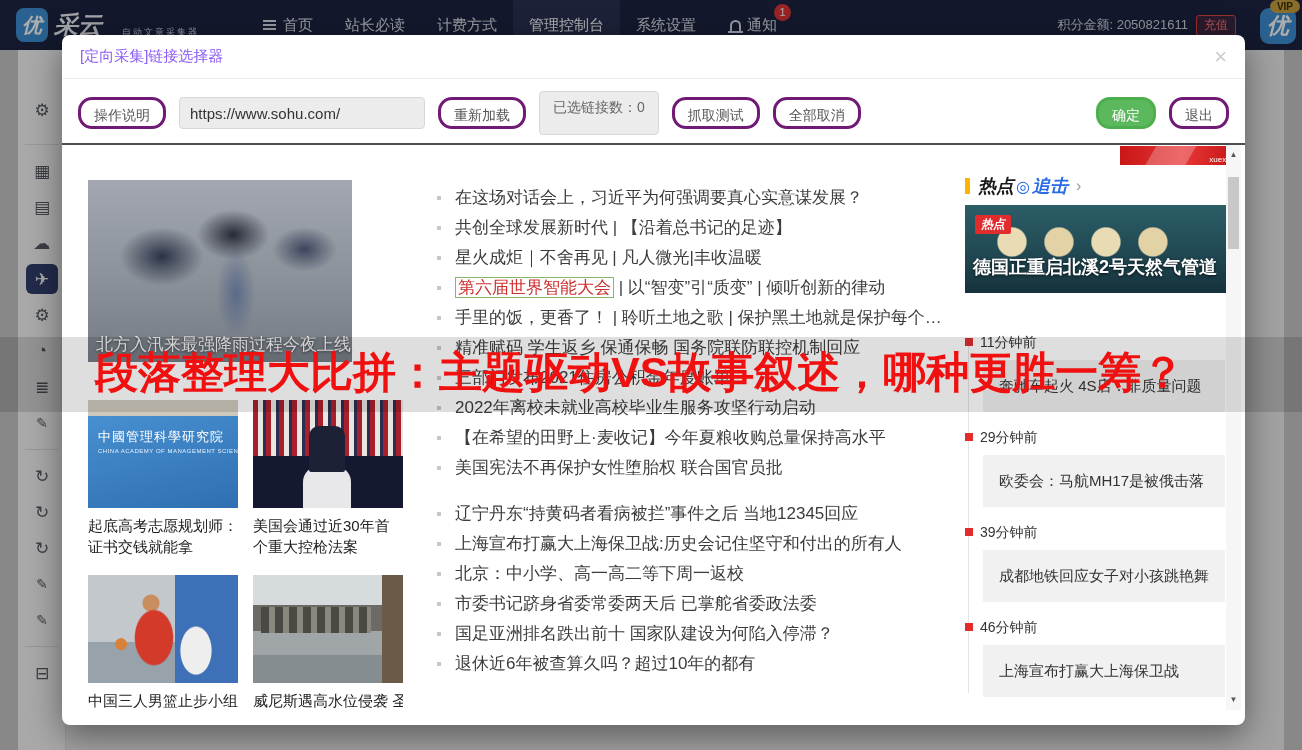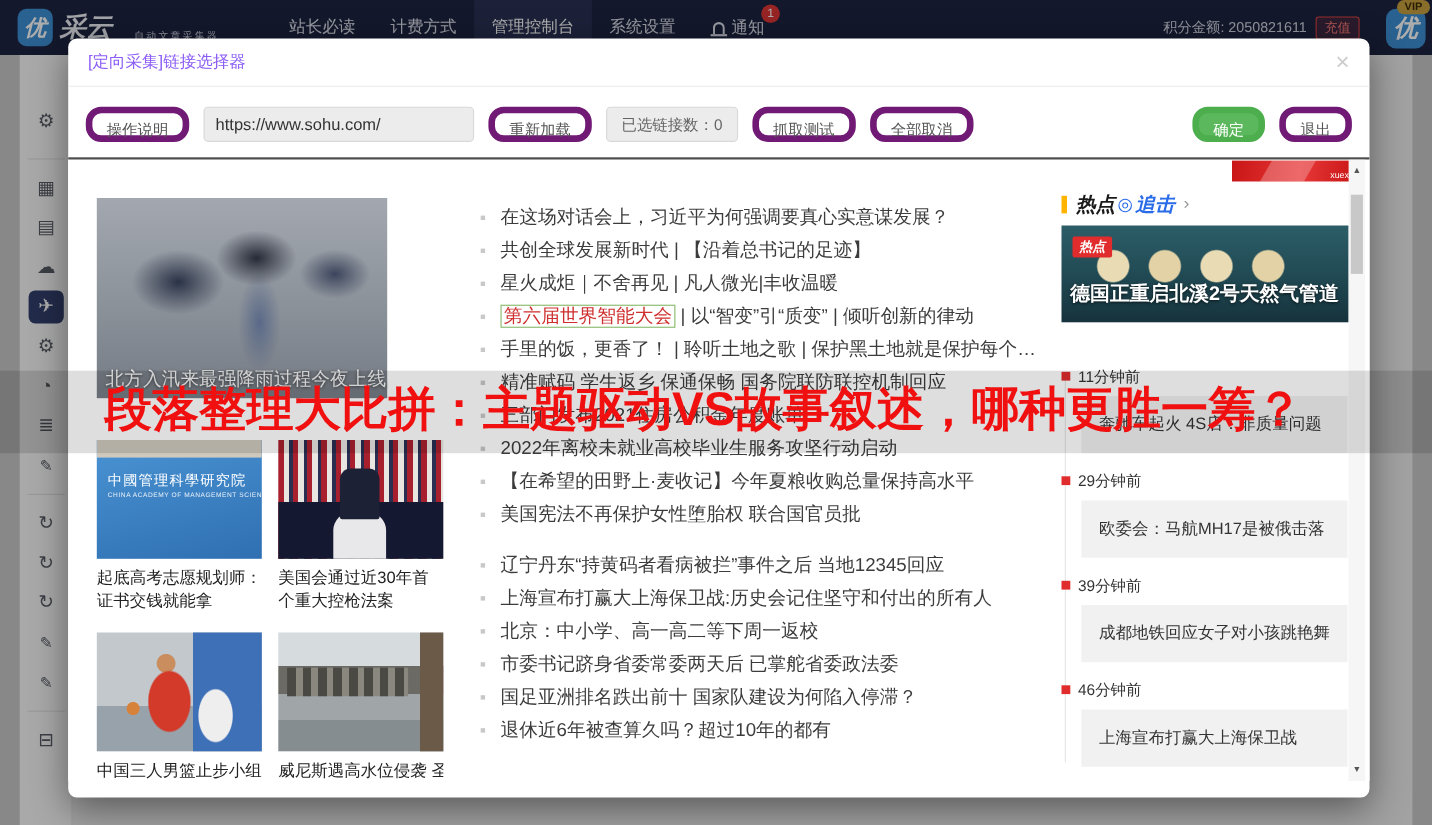--- a/index.html
+++ b/index.html
@@ -52,23 +52,23 @@
 
   
   .dim { position:absolute; inset:0; background:rgba(0,0,0,0.32); z-index:5; }
 
   
   .modal { position:absolute; left:62px; top:35px; width:1183px; height:690px; background:#fff; border-radius:8px; box-shadow:0 10px 34px rgba(0,0,0,0.45); z-index:10; }
   .modal-header { height:44px; border-bottom:1px solid #ececec; display:flex; align-items:center; padding:0 18px; }
   .modal-title { font-size:15px; color:#8b5cf6; }
   .modal-close { margin-left:auto; color:#ccc; font-size:22px; line-height:1; cursor:pointer; }
   .toolbar { position:absolute; left:16px; right:16px; top:61px; height:34px; display:flex; align-items:center; gap:13px; }
-  .btn { height:32px; line-height:30px; padding:0 13px; background:#fff; border:6px solid #701a75; border-radius:14px; color:#555; font-size:14px; cursor:pointer; white-space:nowrap; }
+  .btn { height:32px; line-height:30px; padding:0 13px; background:#fff; border:3px solid #701a75; border-radius:14px; color:#555; font-size:14px; cursor:pointer; white-space:nowrap; }
   .url-input { width:246px; height:32px; background:#ececec; border:1px solid #d8d8d8; border-radius:4px; padding:0 10px; font-size:15px; color:#333; font-family:inherit; }
-  .counter { height:32px; line-height:30px; padding:0 13px; background:#ececec; border:1px solid #d8d8d8; border-radius:4px; color:#666; font-size:14px; white-space:nowrap; }
+  .counter { height:44px; line-height:30px; padding:0 13px; background:#ececec; border:1px solid #d8d8d8; border-radius:4px; color:#666; font-size:14px; white-space:nowrap; }
   .spacer { flex:1; }
   .btn.primary { background:#5cb85c; border-color:#4cae4c; color:#fff; }
 
   
   .content { position:absolute; left:0; right:0; top:108px; bottom:15px; border-top:2px solid #4d4d4d; overflow:hidden; background:#fff; }
   .ad-banner { position:absolute; left:1058px; top:1px; width:112px; height:19px; background:linear-gradient(100deg,#c81515 0%,#e83838 55%,#c81515 100%); overflow:hidden; cursor:pointer; }
   .ad-banner::before { content:""; position:absolute; left:30px; top:-4px; width:40px; height:30px; background:rgba(255,255,255,0.25); transform:skewX(-30deg); }
   .ad-text { position:absolute; right:4px; bottom:1px; color:#fff; font-size:8px; }
 
   
@@ -154,20 +154,21 @@
 <body>
 
 <div class="app-bg"></div>
 
 <header class="navbar">
   <div class="logo-sq">优</div>
   <div class="brand">采云</div>
   <div class="tagline">自动文章采集器</div>
   <nav class="nav-menu">
 
+      <a class="nav-item burger">首页</a>
 
       <a class="nav-item">站长必读</a>
 
       <a class="nav-item">计费方式</a>
 
       <a class="nav-item active">管理控制台</a>
 
       <a class="nav-item">系统设置</a>
 
   </nav>

